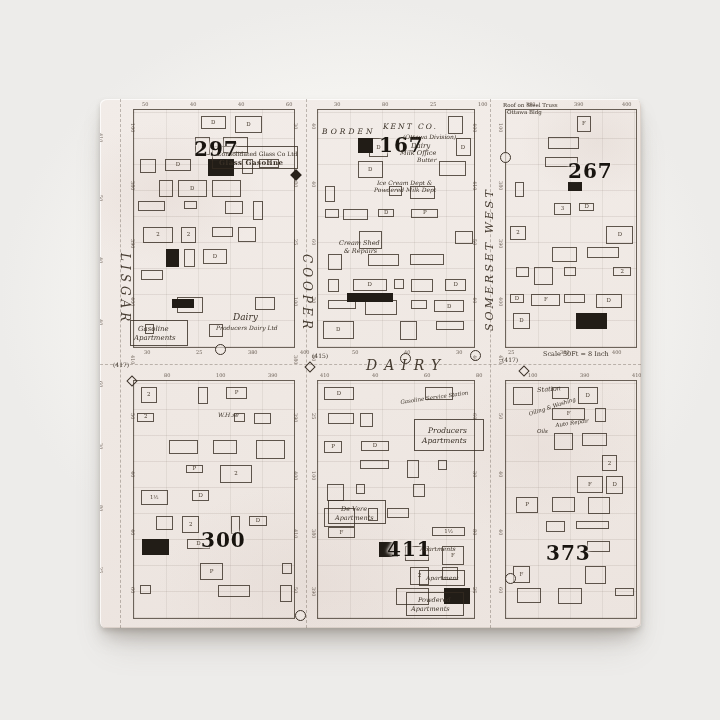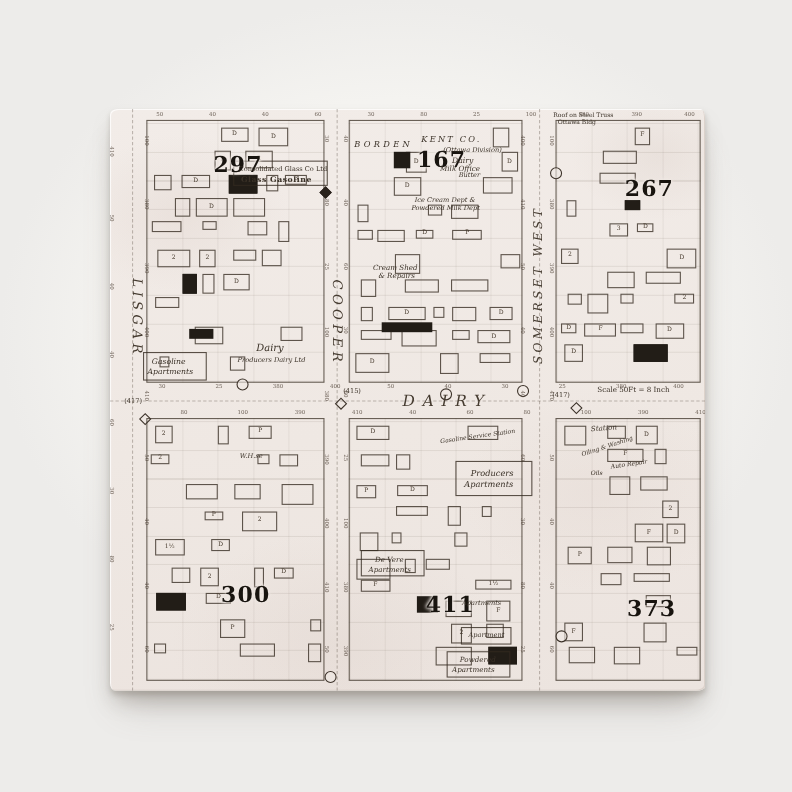--- a/index.html
+++ b/index.html
@@ -235,21 +235,21 @@
         <div class="dlabel" style="left: 212px; top: 253px;">(415)</div>
         <div class="diamondmark" style="left: 206px; top: 264px;"></div>
         <div class="dlabel" style="left: 402px; top: 257px;">(417)</div>
         <div class="diamondmark" style="left: 420px; top: 268px;"></div>
         <div class="diamondmark solid" style="left: 192px; top: 72px;"></div>
         <div class="plate" style="left: 94px; top: 40px;">297</div>
         <div class="plate" style="left: 279px; top: 36px;">167</div>
         <div class="plate" style="left: 468px; top: 62px;">267</div>
         <div class="plate" style="left: 101px; top: 431px;">300</div>
         <div class="plate" style="left: 287px; top: 440px;">411</div>
-        <div class="plate" style="left: 470px; top: 444px;">373</div>
+        <div class="plate" style="left: 446px; top: 444px;">373</div>
         <div class="street-label" style="left: 31px; top: 154px; font-size: 12px; letter-spacing: 4px; transform: rotate(90deg);">LISGAR</div>
         <div class="street-label" style="left: 213px; top: 155px; font-size: 12px; letter-spacing: 4px; transform: rotate(90deg);">COOPER</div>
         <div class="street-label" style="left: 384px; top: 232px; font-size: 11px; letter-spacing: 3px; transform: rotate(-90deg);">SOMERSET  WEST</div>
         <div class="street-label" style="left: 266px; top: 259px; font-size: 14px; letter-spacing: 7px;">DAIRY</div>
         <div class="ann" style="left: 117px; top: 52px; font-size: 6px;">Consolidated Glass Co Ltd</div>
         <div class="ann" style="left: 119px; top: 60px; font-size: 7px; font-weight: bold; letter-spacing: 0.5px;">Glass Gasoline</div>
         <div class="ann" style="left: 222px; top: 29px; font-size: 7.5px; font-style: italic; letter-spacing: 3px;">BORDEN</div>
         <div class="ann" style="left: 283px; top: 24px; font-size: 7.5px; font-style: italic; letter-spacing: 2px;">KENT CO.</div>
         <div class="ann" style="left: 303px; top: 35px; font-size: 6px; font-style: italic;">(Ottawa Division)</div>
         <div class="ann" style="left: 311px; top: 43px; font-size: 7px; font-style: italic;">Dairy</div>

